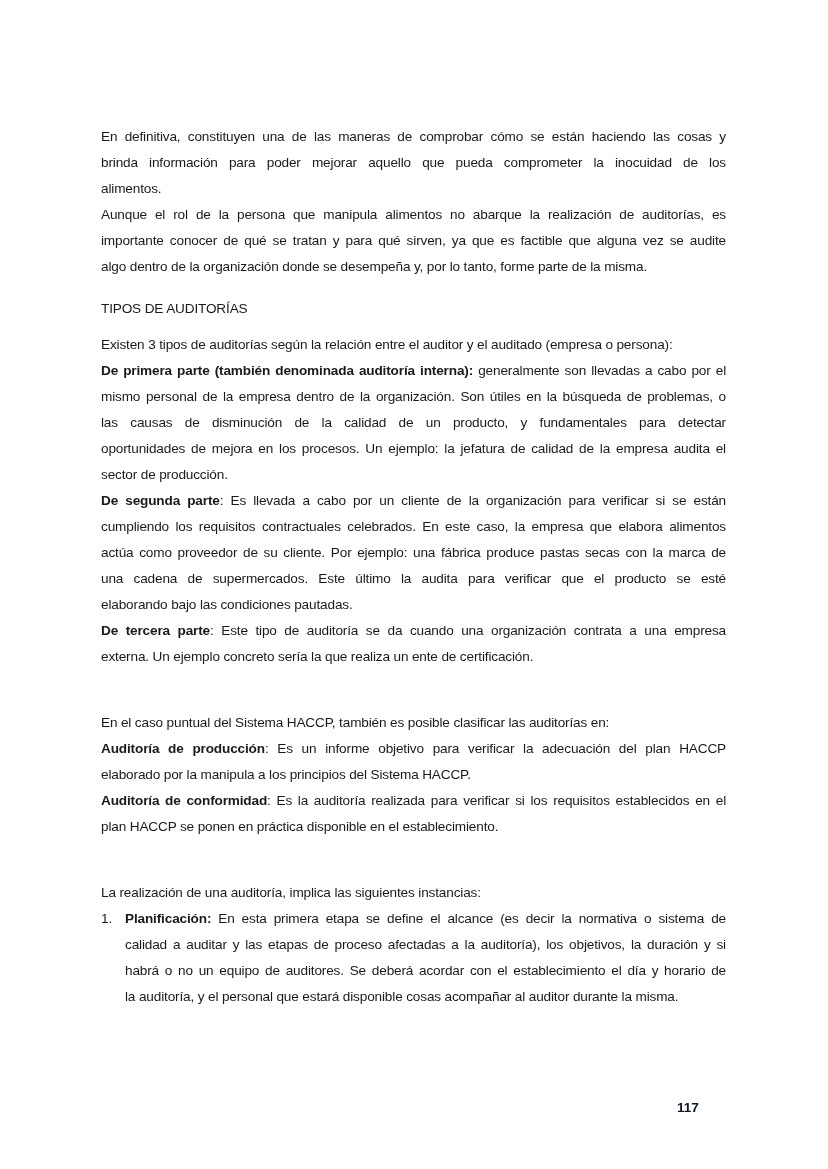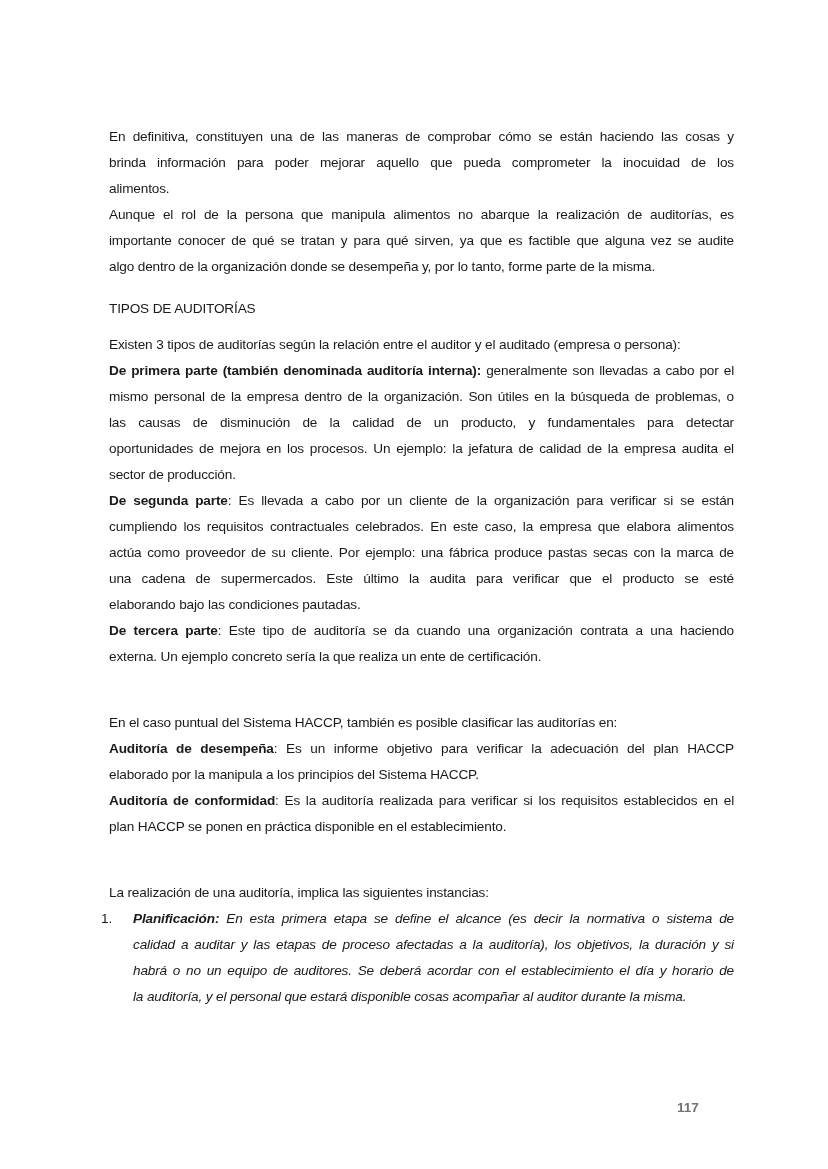--- a/index.html
+++ b/index.html
@@ -22,46 +22,44 @@
       width: 625px;
     }
     .line {
       position: absolute;
       left: 0;
       width: 625px;
       font-size: 13.6px;
       line-height: 18px;
       white-space: nowrap;
       letter-spacing: -0.15px;
-      margin-left: 8px;
     }
     .just {
       text-align: justify;
       text-align-last: justify;
     }
     .ind {
       left: 24px;
       width: 601px;
-      font-style: italic;
     }
     b { font-weight: bold; }
     .num {
       position: absolute;
       left: 0;
       font-size: 13.6px;
       line-height: 18px;
     }
     .pagenum {
       position: absolute;
       left: 677px;
       top: 1099px;
       font-size: 13.6px;
       line-height: 18px;
       font-weight: bold;
-      color: #737373;
+      color: #0f172a;
     }
   </style>
 </head>
 <body>
 
 <div class="page">
 
   <div class="line just" style="top:128px">En definitiva, constituyen una de las maneras de comprobar cómo se están haciendo las cosas y</div>
   <div class="line just" style="top:154px">brinda información para poder mejorar aquello que pueda comprometer la inocuidad de los</div>
   <div class="line" style="top:180px">alimentos.</div>
@@ -77,25 +75,25 @@
   <div class="line just" style="top:414px">las causas de disminución de la calidad de un producto, y fundamentales para detectar</div>
   <div class="line just" style="top:440px">oportunidades de mejora en los procesos. Un ejemplo: la jefatura de calidad de la empresa audita el</div>
   <div class="line" style="top:466px">sector de producción.</div>
 
   <div class="line just" style="top:492px"><b>De segunda parte</b><span>: Es llevada a cabo por un cliente de la organización para verificar si se están</span></div>
   <div class="line just" style="top:518px">cumpliendo los requisitos contractuales celebrados. En este caso, la empresa que elabora alimentos</div>
   <div class="line just" style="top:544px">actúa como proveedor de su cliente. Por ejemplo: una fábrica produce pastas secas con la marca de</div>
   <div class="line just" style="top:570px">una cadena de supermercados. Este último la audita para verificar que el producto se esté</div>
   <div class="line" style="top:596px">elaborando bajo las condiciones pautadas.</div>
 
-  <div class="line just" style="top:622px"><b>De tercera parte</b><span>: Este tipo de auditoría se da cuando una organización contrata a una haciendo</span></div>
+  <div class="line just" style="top:622px"><b>De tercera parte</b><span>: Este tipo de auditoría se da cuando una organización contrata a una empresa</span></div>
   <div class="line" style="top:648px">externa. Un ejemplo concreto sería la que realiza un ente de certificación.</div>
 
   <div class="line" style="top:714px">En el caso puntual del Sistema HACCP, también es posible clasificar las auditorías en:</div>
-  <div class="line just" style="top:740px"><b>Auditoría de desempeña</b><span>: Es un informe objetivo para verificar la adecuación del plan HACCP</span></div>
+  <div class="line just" style="top:740px"><b>Auditoría de producción</b><span>: Es un informe objetivo para verificar la adecuación del plan HACCP</span></div>
   <div class="line" style="top:766px">elaborado por la manipula a los principios del Sistema HACCP.</div>
   <div class="line just" style="top:792px"><b>Auditoría de conformidad</b><span>: Es la auditoría realizada para verificar si los requisitos establecidos en el</span></div>
   <div class="line" style="top:818px">plan HACCP se ponen en práctica disponible en el establecimiento.</div>
 
   <div class="line" style="top:884px">La realización de una auditoría, implica las siguientes instancias:</div>
 
   <div>
     <span class="num" style="top:910px">1.</span>
     <div class="line ind just" style="top:910px"><b>Planificación:</b><span> En esta primera etapa se define el alcance (es decir la normativa o sistema de</span></div>
     <div class="line ind just" style="top:936px">calidad a auditar y las etapas de proceso afectadas a la auditoría), los objetivos, la duración y si</div>

